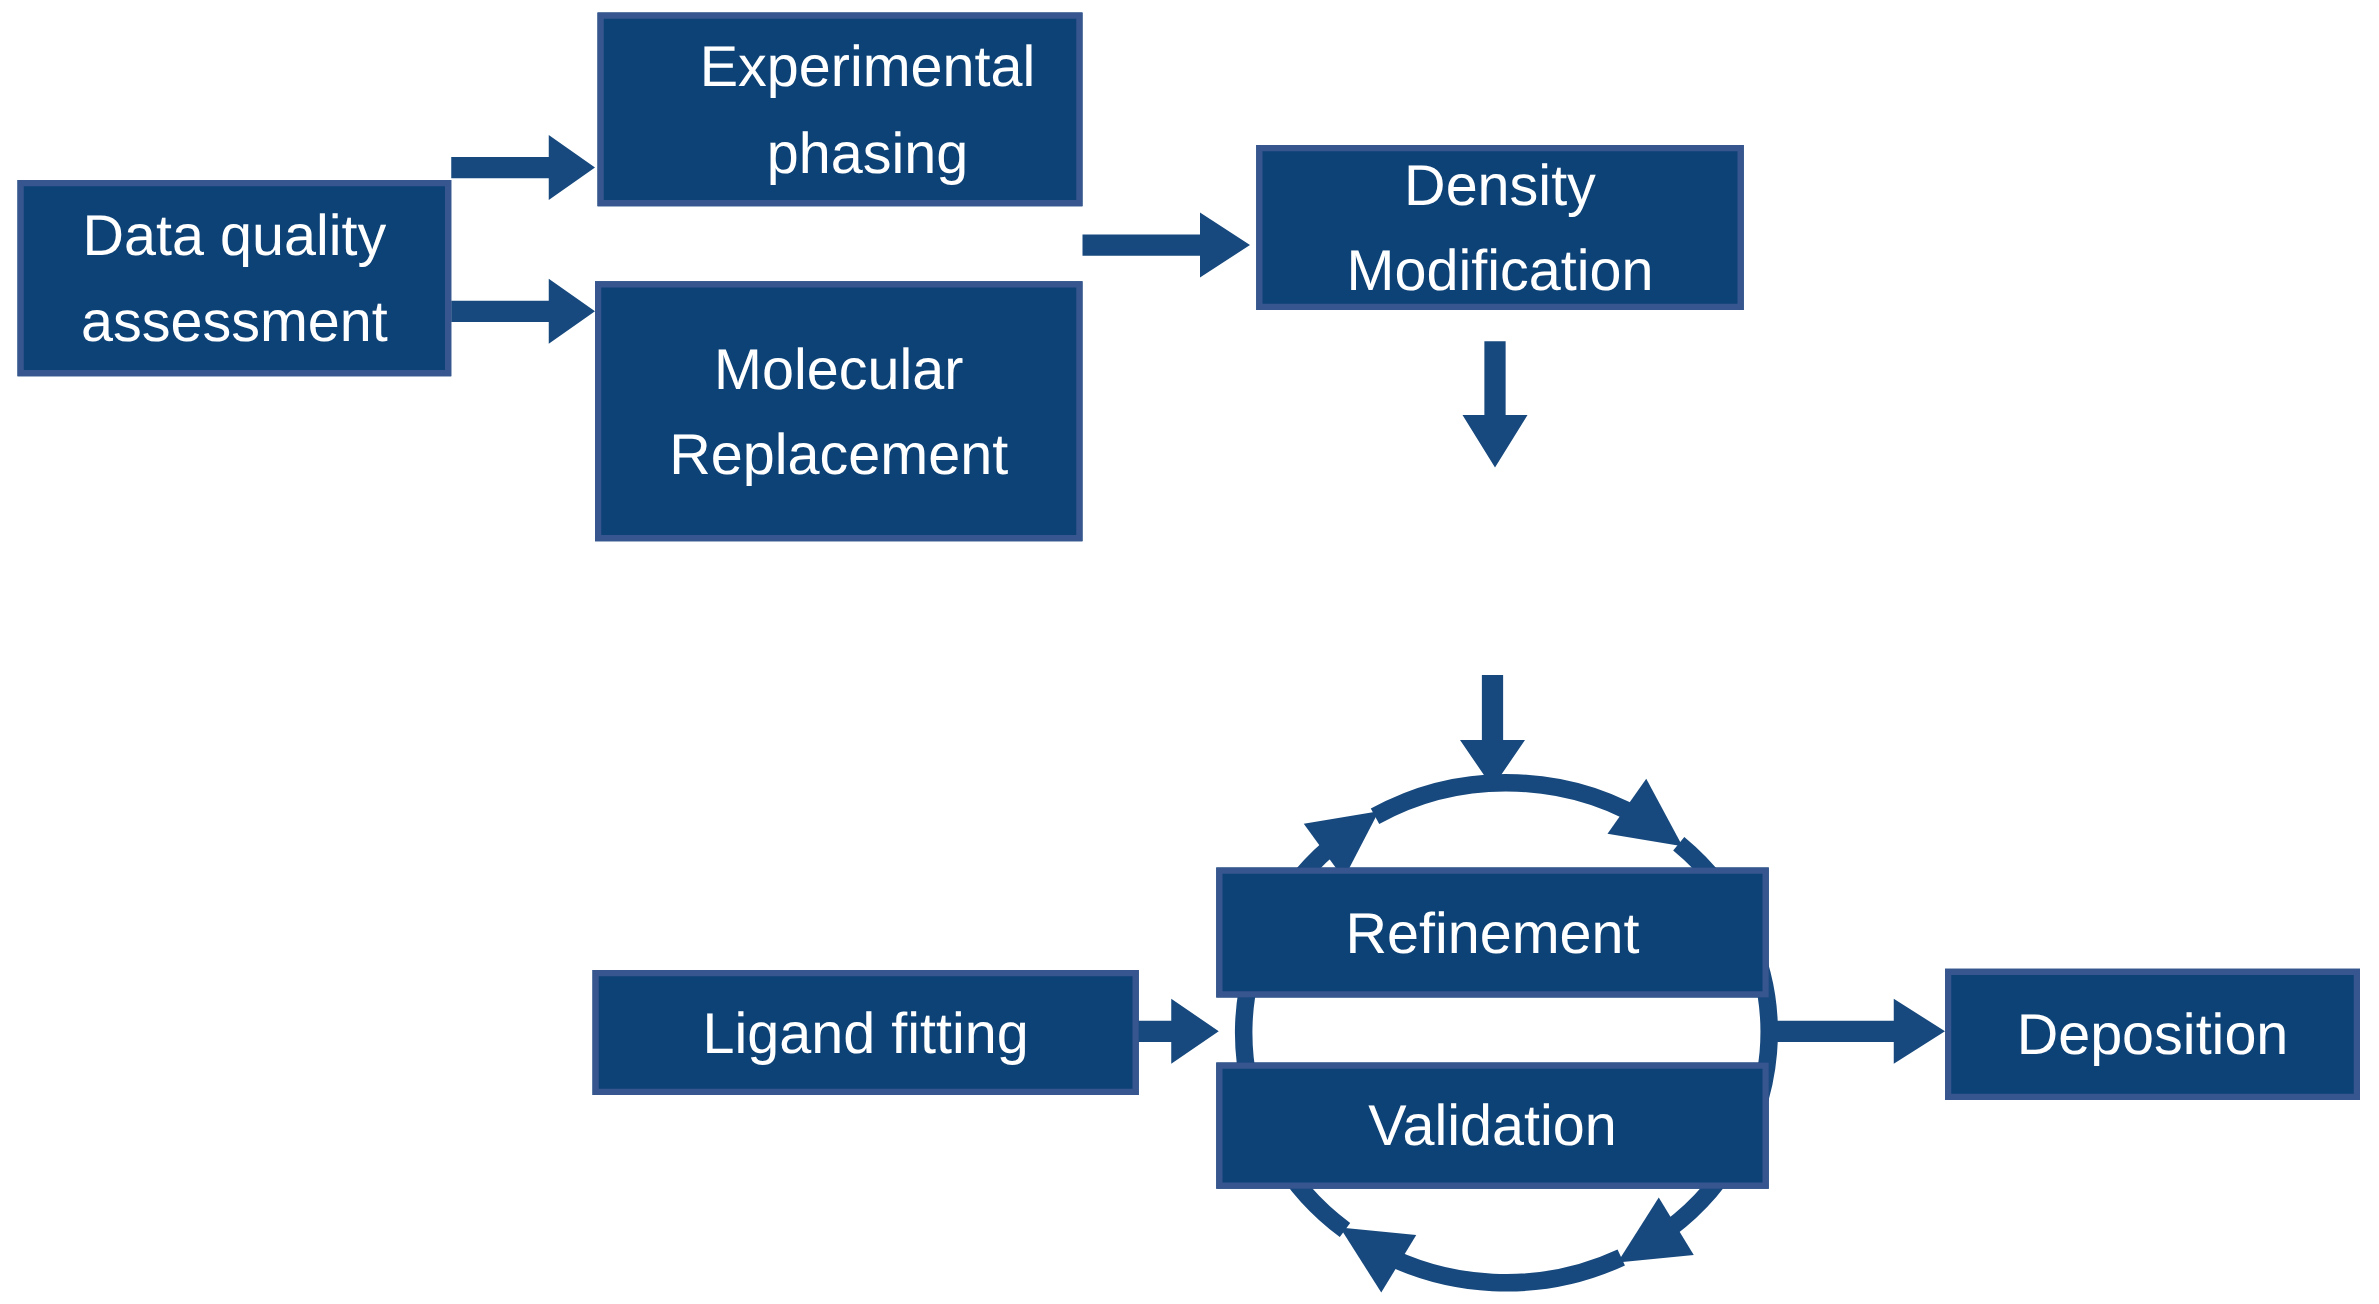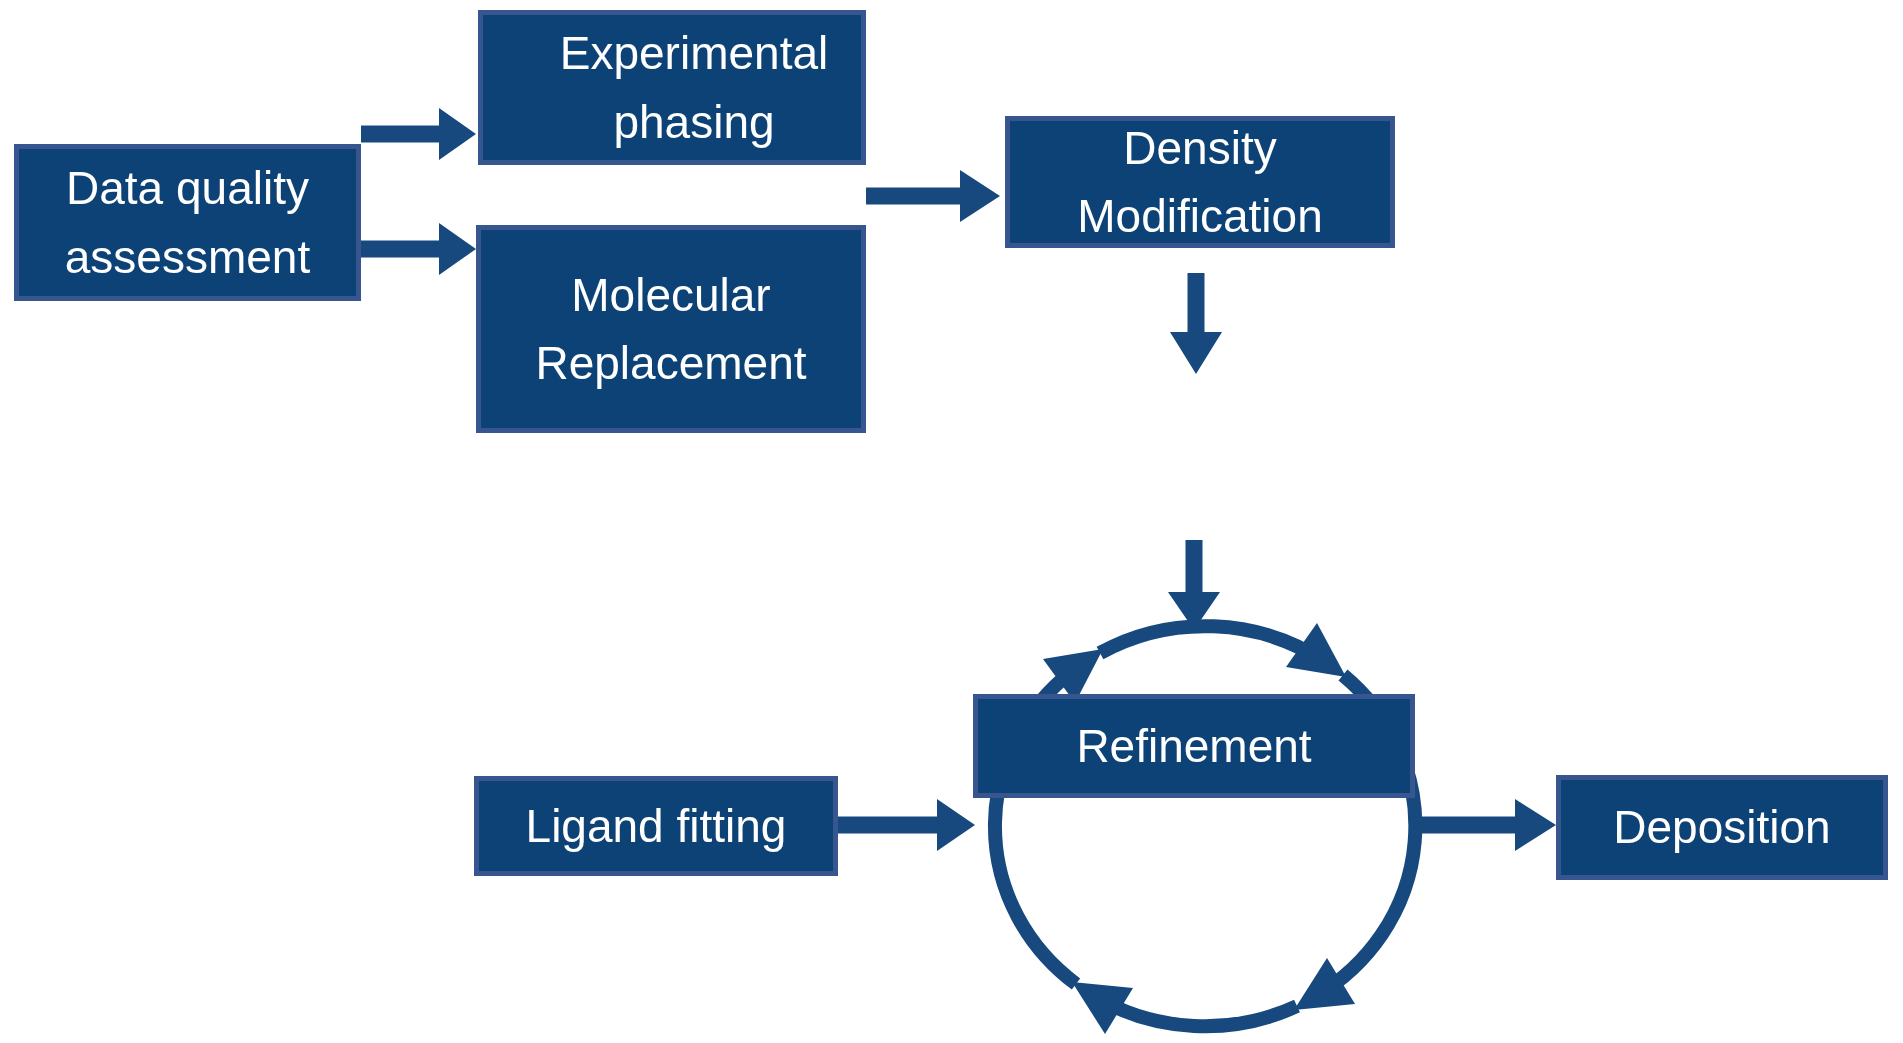--- a/index.html
+++ b/index.html
@@ -48,21 +48,21 @@
     white-space: pre-line;
   }
   
   .n-dqa { left: 14px;   top: 112px; width: 347px; height: 157px; margin-top: 32px; }
   .n-exp { left: 478px;  top: 10px;  width: 388px; height: 155px; padding-left: 44px; }
   .n-mol { left: 476px;  top: 225px; width: 390px; height: 208px; }
   .n-den { left: 1005px; top: 116px; width: 390px; height: 132px; }
   .n-mod { left: 1002px; top: 382px; width: 395px; height: 158px; }
   .n-ref { left: 973px;  top: 694px; width: 442px; height: 104px; }
   .n-val { left: 973px;  top: 850px; width: 442px; height: 101px; }
-  .n-lig { left: 474px;  top: 776px; width: 364px; height: 100px; }
+  .n-lig { left: 474px;  top: 776px; width: 437px; height: 100px; }
   .n-dep { left: 1556px; top: 775px; width: 332px; height: 105px; }
 </style>
 </head>
 <body>
 
 <div class="canvas">
 
   <svg class="arrow-layer" width="1903" height="1043" viewBox="0 0 1903 1043" xmlns="http://www.w3.org/2000/svg">
 
     <g>
@@ -97,20 +97,23 @@
     <span>Molecular
 Replacement</span>
   </div>
   <div class="node n-den">
     <span>Density
 Modification</span>
   </div>
   <div class="node n-ref">
     <span>Refinement</span>
   </div>
+  <div class="node n-val">
+    <span>Validation</span>
+  </div>
   <div class="node n-lig">
     <span>Ligand fitting</span>
   </div>
   <div class="node n-dep">
     <span>Deposition</span>
   </div>
 
 </div>
 
 </body></html>

